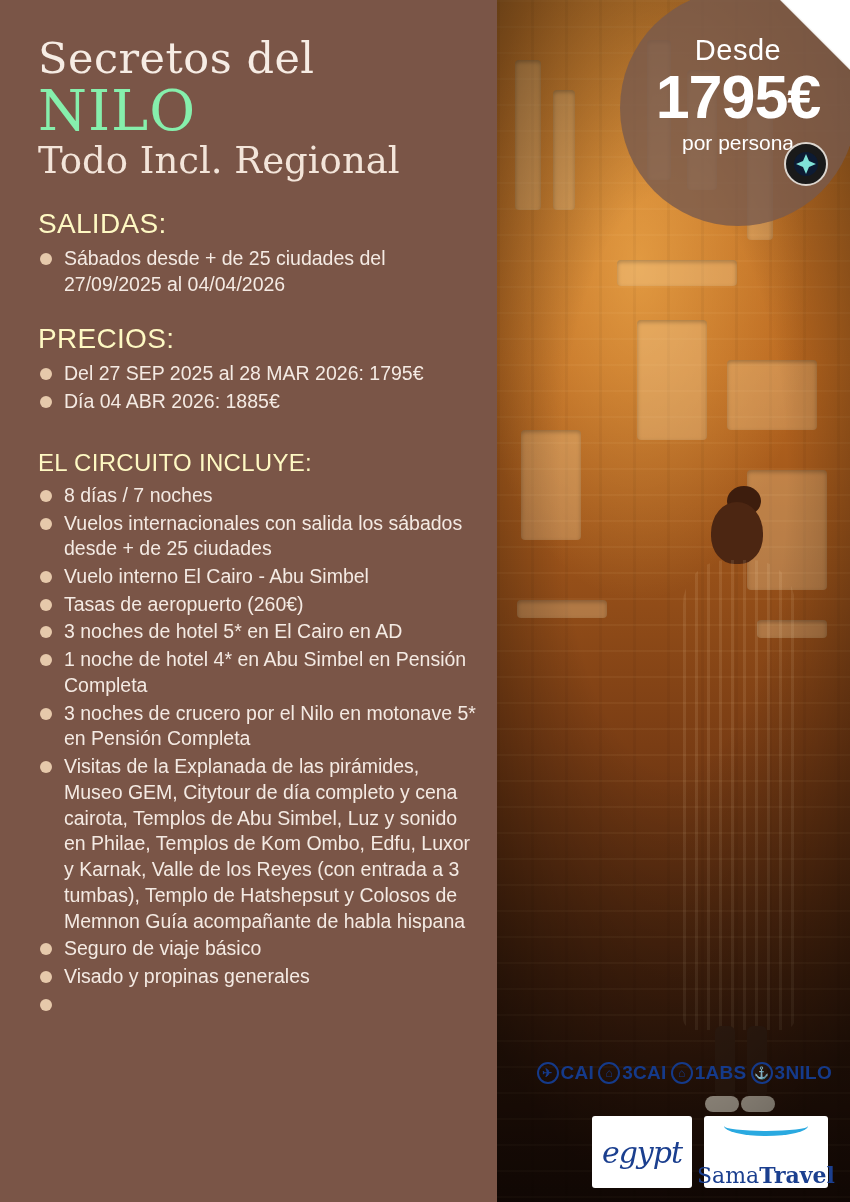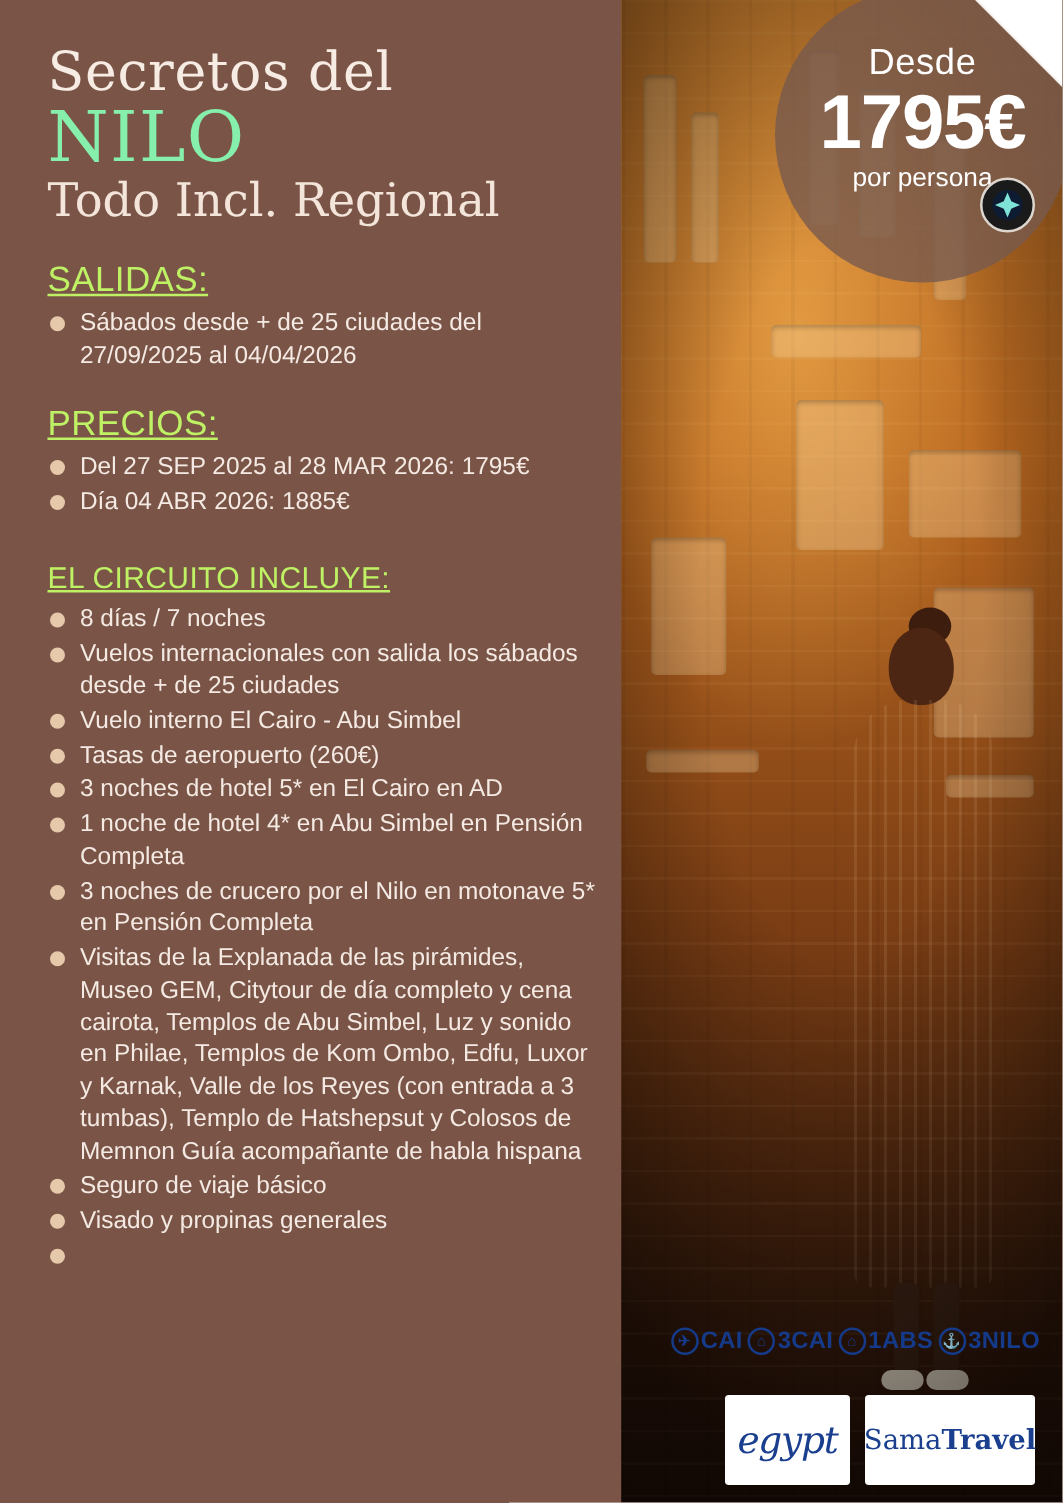--- a/index.html
+++ b/index.html
@@ -148,25 +148,24 @@
   }
   .title-3 {
     font-family: "DejaVu Serif", serif;
     font-size: 37px;
     color: #f3e5da;
     line-height: 1.1;
     margin-top: 2px;
   }
   .section-head {
     font-size: 28px;
-    color: #bef264;
+    color: #fef9c3;
     margin-top: 26px;
     margin-bottom: 6px;
     letter-spacing: .3px;
-    text-decoration: underline;
   }
   .section-head.big {
     font-size: 24px;
     margin-top: 34px;
   }
   ul.bullets { list-style: none; }
   ul.bullets li {
     position: relative;
     padding-left: 26px;
     font-size: 19.5px;
@@ -217,21 +216,21 @@
     display: flex; align-items: center; justify-content: center;
   }
   .logo-egypt { width: 100px; height: 72px; }
   .logo-egypt .eg {
     font-family: "DejaVu Serif", serif;
     font-style: italic;
     font-size: 30px;
     color: #1b3f8f;
     letter-spacing: -1px;
   }
-  .logo-sama { width: 136px; height: 72px; flex-direction: row; }
+  .logo-sama { width: 124px; height: 72px; flex-direction: column; justify-content: space-between; }
   .logo-sama .swoosh {
     width: 84px; height: 20px;
     border-bottom: 5px solid #2aa9e0;
     border-radius: 0 0 60% 60%;
     margin-bottom: 2px;
   }
   .logo-sama .nm {
     font-family: "DejaVu Serif", serif;
     font-size: 22px;
     color: #1b3f8f;

